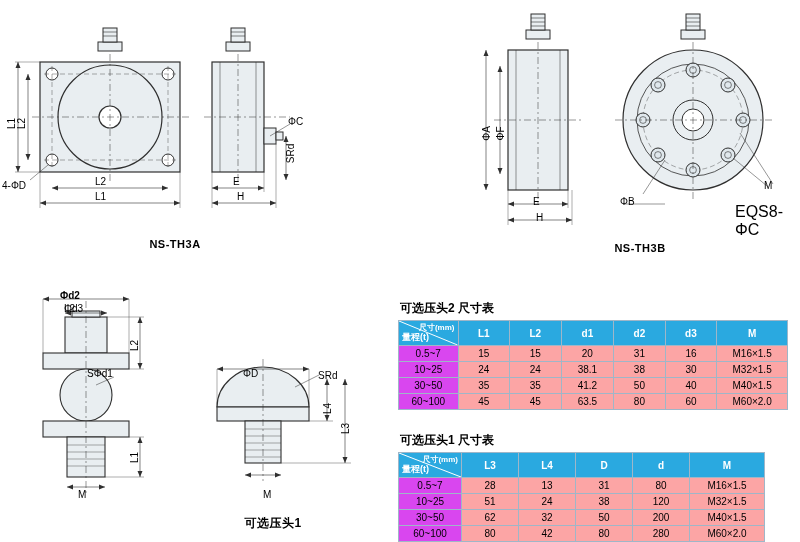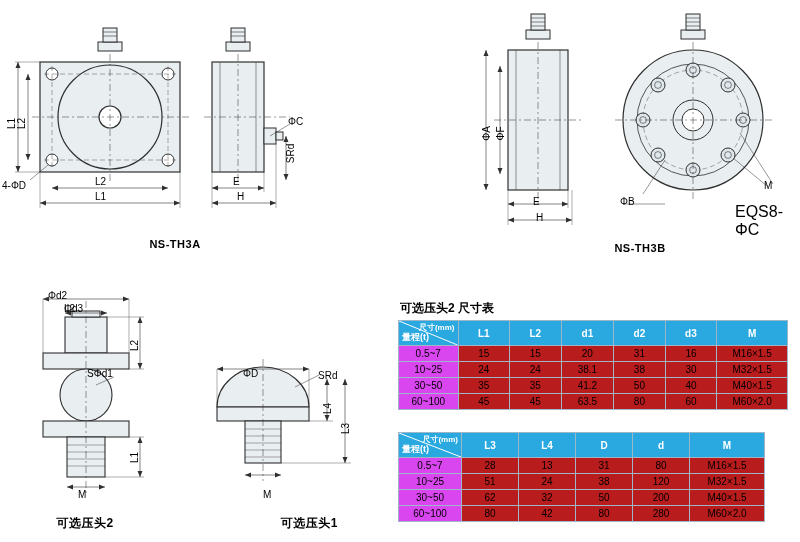--- a/index.html
+++ b/index.html
@@ -26,21 +26,21 @@
   }
   thead th.corner{
     background:#2aa9e0;color:#fff;position:relative;padding:0;
   }
   .corner-inner{position:relative;width:100%;height:24px;}
   .corner-inner .tr{position:absolute;right:3px;top:1px;font-size:8px;}
   .corner-inner .bl{position:absolute;left:3px;bottom:1px;font-size:9px;}
   .corner-inner .diag{
     position:absolute;left:0;top:0;width:100%;height:100%;
   }
-  tbody td{background:#b91c1c;}
+  tbody td{background:#fca5a5;}
   tbody tr td:first-child{background:#d946ef;}
   .t-range{width:62px;}
   .t-col{width:56px;}
   .t-m{width:74px;}
 </style>
 </head>
 <body>
 
 <div class="stage">
 
@@ -279,28 +279,27 @@
       <line x1="95" y1="192" x2="134" y2="192" stroke="#2f2f2f" stroke-width=".4"></line>
       <line x1="119" y1="152" x2="134" y2="152" stroke="#2f2f2f" stroke-width=".4"></line>
 
       <line x1="86" y1="100" x2="104" y2="92" stroke="#2f2f2f" stroke-width=".5"></line>
 
       <line x1="57" y1="202" x2="95" y2="202" stroke="#2f2f2f" stroke-width=".6"></line>
       <path d="M57 202 l6 -2.5 v5 z" fill="#2f2f2f"></path>
       <path d="M95 202 l-6 -2.5 v5 z" fill="#2f2f2f"></path>
     </svg>
   </div>
-  <div class="abs" style="left:48px;top:290px;font-size:10px;">Φd2</div>
+  <div class="abs" style="left:60px;top:290px;font-size:10px;font-weight:bold;">Φd2</div>
   <div class="abs" style="left:64px;top:303px;font-size:10px;">L2</div>
   <div class="abs" style="left:64px;top:303px;font-size:10px;">Φd3</div>
   <div class="abs" style="left:129px;top:340px;transform:rotate(-90deg);font-size:10px;">L2</div>
   <div class="abs" style="left:129px;top:452px;transform:rotate(-90deg);font-size:10px;">L1</div>
   <div class="abs" style="left:87px;top:368px;font-size:10px;">SΦd1</div>
   <div class="abs" style="left:78px;top:489px;font-size:10px;">M</div>
-  <div class="abs cap" style="left:20px;top:515px;width:130px;font-size:12px;">可选压头2</div>
 
   <div class="abs" style="left:195px;top:355px;">
     <svg width="170" height="155" viewBox="0 0 170 155">
 
       <path d="M22 52 A46 40 0 0 1 114 52 Z" fill="#e9eef1" stroke="#2f2f2f" stroke-width="1.1"></path>
 
       <rect x="22" y="52" width="92" height="14" fill="#e9eef1" stroke="#2f2f2f" stroke-width="1.1"></rect>
 
       <rect x="50" y="66" width="36" height="42" fill="#e9eef1" stroke="#2f2f2f" stroke-width="1.1"></rect>
       <g stroke="#2f2f2f" stroke-width=".4">
@@ -334,21 +333,21 @@
       <line x1="50" y1="120" x2="86" y2="120" stroke="#2f2f2f" stroke-width=".6"></line>
       <path d="M50 120 l6 -2.5 v5 z" fill="#2f2f2f"></path>
       <path d="M86 120 l-6 -2.5 v5 z" fill="#2f2f2f"></path>
     </svg>
   </div>
   <div class="abs" style="left:243px;top:368px;font-size:10px;">ΦD</div>
   <div class="abs" style="left:318px;top:370px;font-size:10px;">SRd</div>
   <div class="abs" style="left:322px;top:403px;transform:rotate(-90deg);font-size:10px;">L4</div>
   <div class="abs" style="left:340px;top:423px;transform:rotate(-90deg);font-size:10px;">L3</div>
   <div class="abs" style="left:263px;top:489px;font-size:10px;">M</div>
-  <div class="abs cap" style="left:208px;top:515px;width:130px;font-size:12px;text-align:right;">可选压头1</div>
+  <div class="abs cap" style="left:208px;top:515px;width:130px;font-size:12px;">可选压头1</div>
 
   <div class="abs" style="left:398px;top:300px;width:390px;">
     <div class="tbl-title">可选压头2 尺寸表</div>
     <table>
       <thead>
         <tr>
           <th class="corner t-range">
             <div class="corner-inner">
               <svg class="diag" viewBox="0 0 62 24" preserveAspectRatio="none">
                 <line x1="0" y1="0" x2="62" y2="24" stroke="#ffffff" stroke-width="1"></line>
@@ -400,20 +399,21 @@
           <td>63.5</td>
           <td>80</td>
           <td>60</td>
           <td>M60×2.0</td>
         </tr>
       </tbody>
     </table>
   </div>
 
   <div class="abs" style="left:398px;top:432px;width:390px;">
+    <div class="tbl-title">可选压头1 尺寸表</div>
     <table>
       <thead>
         <tr>
           <th class="corner t-range">
             <div class="corner-inner">
               <svg class="diag" viewBox="0 0 62 24" preserveAspectRatio="none">
                 <line x1="0" y1="0" x2="62" y2="24" stroke="#ffffff" stroke-width="1"></line>
               </svg>
               <span class="tr">尺寸(mm)</span>
               <span class="bl">量程(t)</span>

